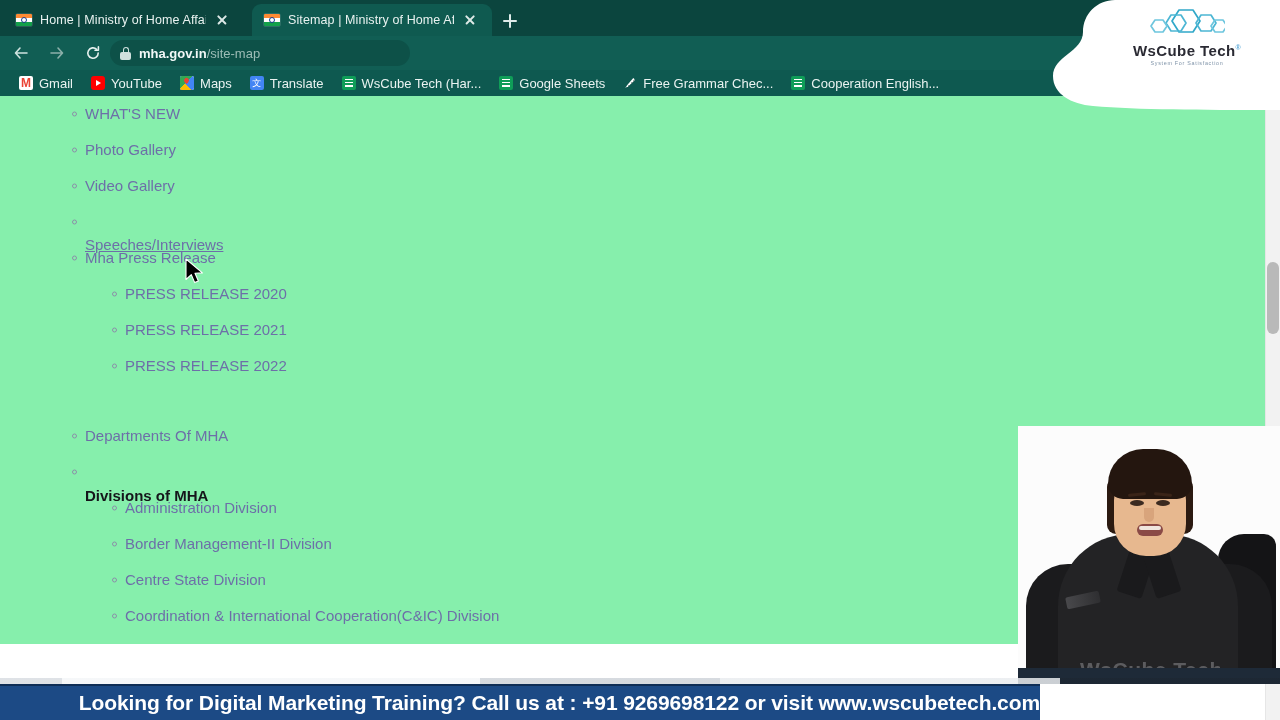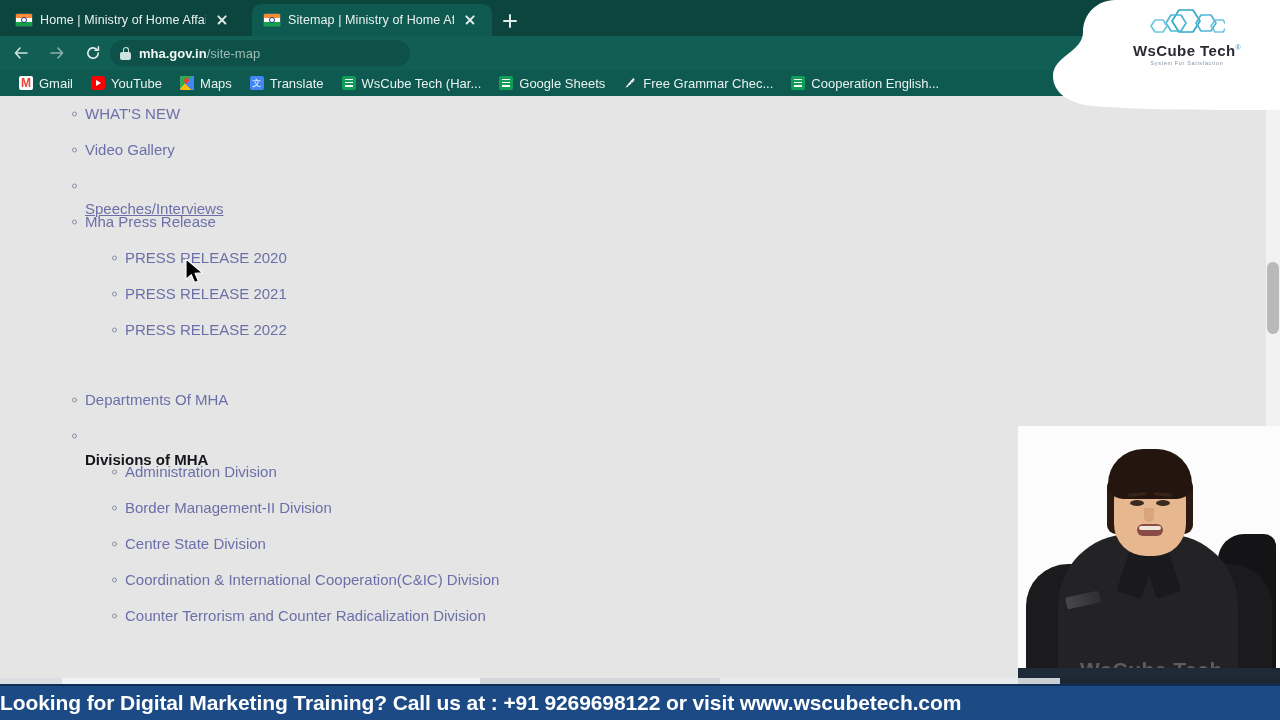--- a/index.html
+++ b/index.html
@@ -131,22 +131,22 @@
       linear-gradient(#fff 0 1.5px, transparent 1.5px 3px, #fff 3px 4.5px, transparent 4.5px 6px, #fff 6px 7.5px);
   }
   .ico-pencil::after{
     content:""; position:absolute; left:2px; top:2px; width:10px; height:10px;
     background:linear-gradient(135deg,#ffffff 0 55%, #9aa6a4 55% 100%);
     clip-path:polygon(0 100%, 20% 70%, 80% 0, 100% 20%, 30% 85%);
   }
 
   
   .page {
-    position:absolute; left:0; top:96px; width:1280px; height:624px;
-    background:#e5e5e5; overflow:hidden;
+    position:absolute; left:0; top:96px; width:1280px; height:548px;
+    background:#86efac; overflow:hidden;
   }
   .sitemap-list { position:absolute; left:0; top:0; width:1060px; }
 
   .node { position:relative; display:block; }
   .node .bullet {
     position:absolute; top:50%; transform:translateY(-50%);
     width:5px; height:5px; border:1px solid #8b8fa8; border-radius:50%;
     background:transparent;
   }
   .node .lnk {
@@ -245,23 +245,23 @@
     font-size:21px; font-weight:700; letter-spacing:.5px; color:#8c8c90;
     opacity:.55; white-space:nowrap; overflow:hidden;
   }
   .cam .deskbar {
     position:absolute; left:0; bottom:0; width:262px; height:16px;
     background:#1e2a38;
   }
 
   
   .banner {
-    position:absolute; left:0; bottom:0; width:1280px; height:36px; z-index:30;
+    position:absolute; left:0; bottom:0; width:1040px; height:36px; z-index:30;
     background:#1c4a85; border-top:2px solid #0f2e56;
-    display:flex; align-items:center; justify-content:flex-start;
+    display:flex; align-items:center; justify-content:flex-end;
   }
   .banner .btxt {
     font-size:21px; font-weight:700; color:#ffffff; white-space:nowrap;
     letter-spacing:-.1px; font-family:"Liberation Sans", sans-serif;
   }
   .banner-shelf {
     position:absolute; left:0; bottom:36px; width:1280px; height:6px; z-index:29;
     background:linear-gradient(90deg,#d9dde2 0 62px,#f4f6f8 62px 480px,#cfd4da 480px 720px,#e9ecef 720px 1060px,#1d2733 1060px 1280px);
     opacity:.85;
   }
@@ -362,20 +362,24 @@
         <span class="lbl">Cooperation English...</span>
       </div>
     </div>
   </div>
 
   <div class="page">
     <div class="sitemap-list" id="sitemap-list">
         <div class="node lvl1">
           <span class="bullet"></span>
           <a class="lnk">WHAT'S NEW</a>
+        </div>
+        <div class="node lvl1">
+          <span class="bullet"></span>
+          <a class="lnk">Photo Gallery</a>
         </div>
         <div class="node lvl1">
           <span class="bullet"></span>
           <a class="lnk">Video Gallery</a>
         </div>
         <div class="node lvl1">
           <span class="bullet"></span>
           <a class="lnk underlined">Speeches/Interviews</a>
         </div>
         <div class="node lvl1">

